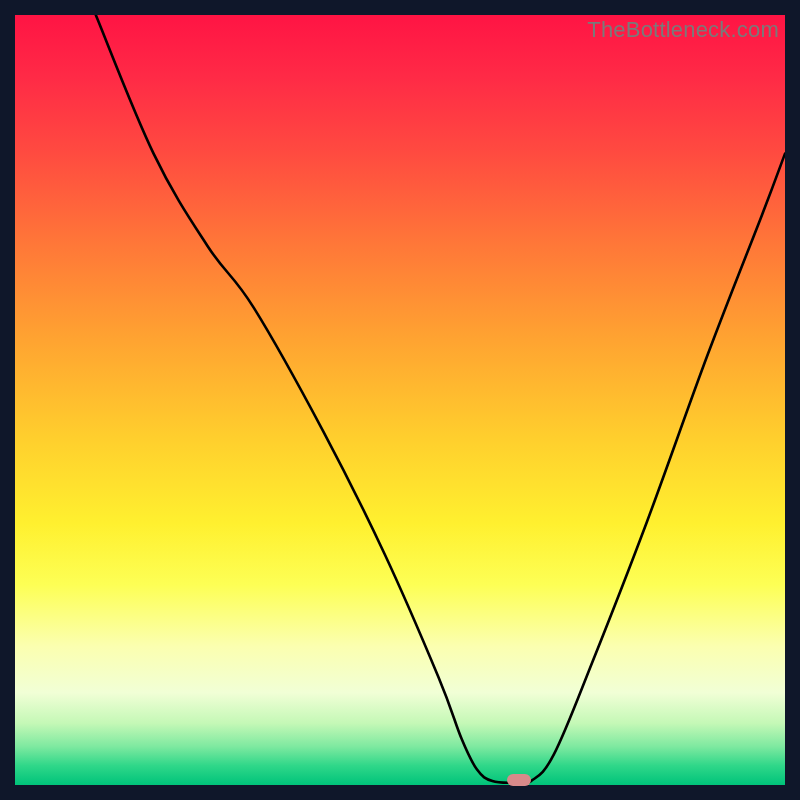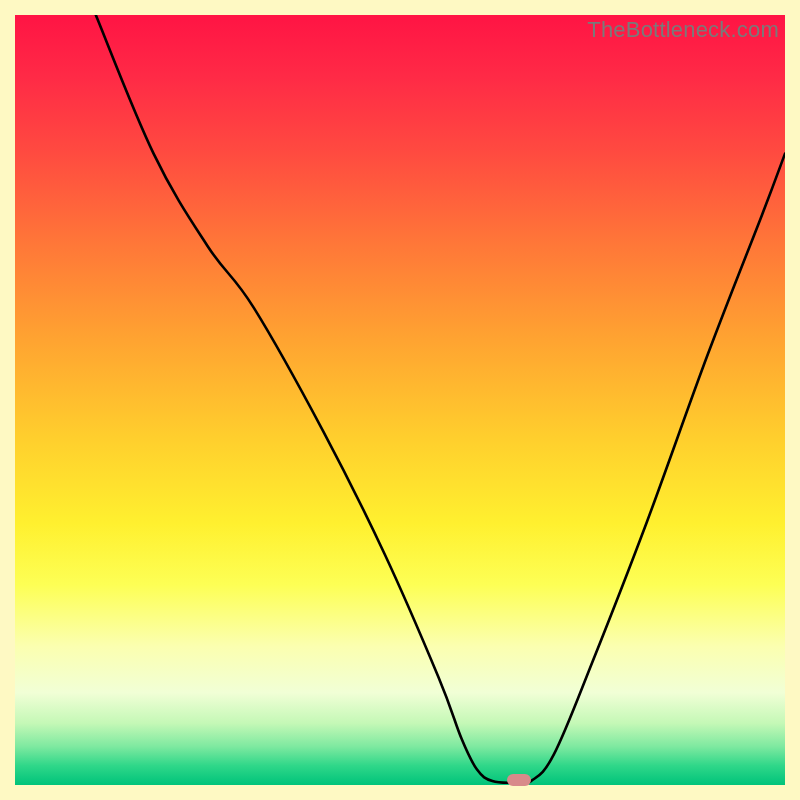--- a/index.html
+++ b/index.html
@@ -1,21 +1,21 @@
 <!DOCTYPE html>
 <html><head>
 <meta charset="utf-8">
 <style>
   * { margin: 0; padding: 0; box-sizing: border-box; }
   html, body { width: 800px; height: 800px; overflow: hidden; background: #000; }
   .frame {
     position: relative;
     width: 800px;
     height: 800px;
-    background: #fef9c3;
+    background: #0f172a;
   }
   .plot-area {
     position: absolute;
     left: 15px;
     top: 15px;
     width: 770px;
     height: 770px;
   }
   .gradient-bg {
     position: absolute;

